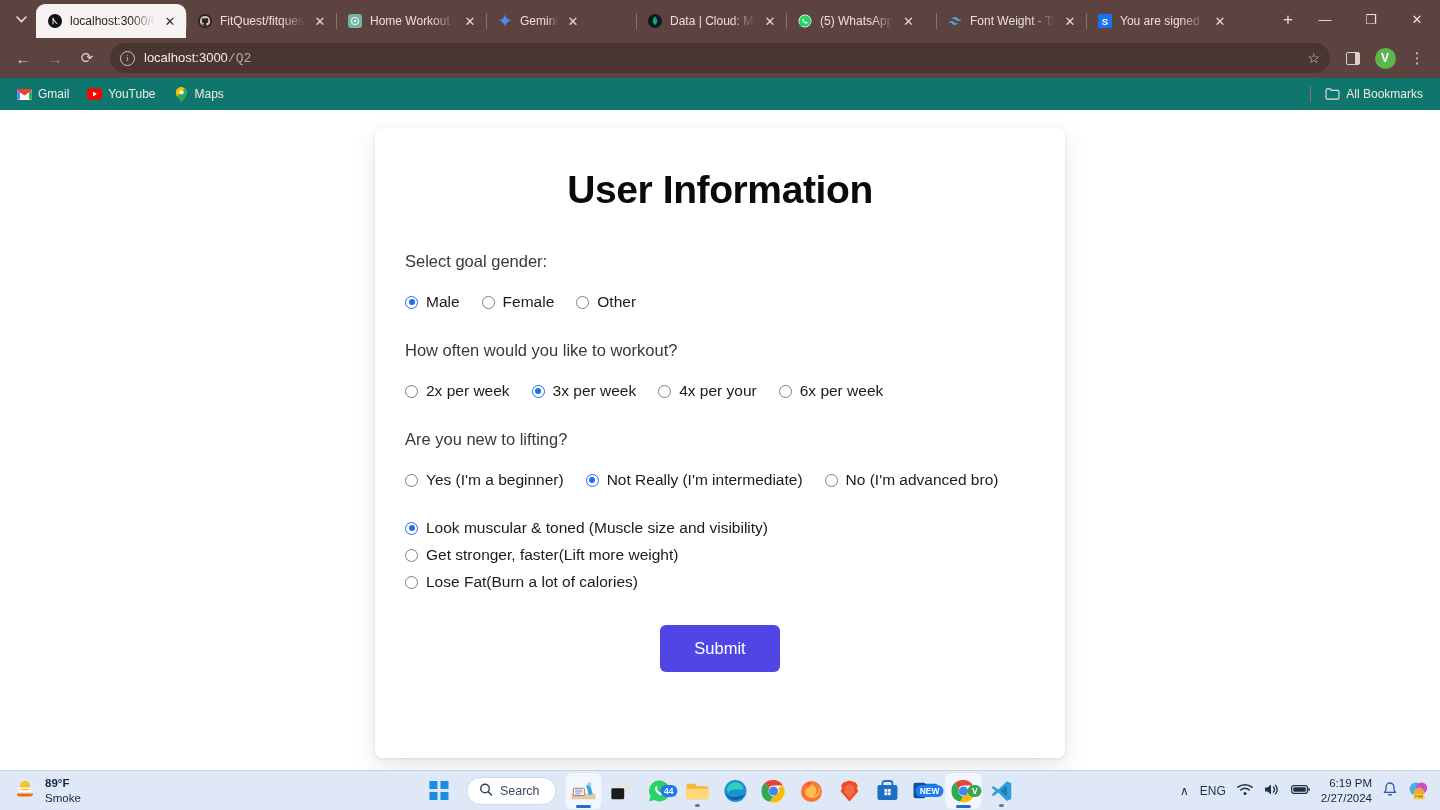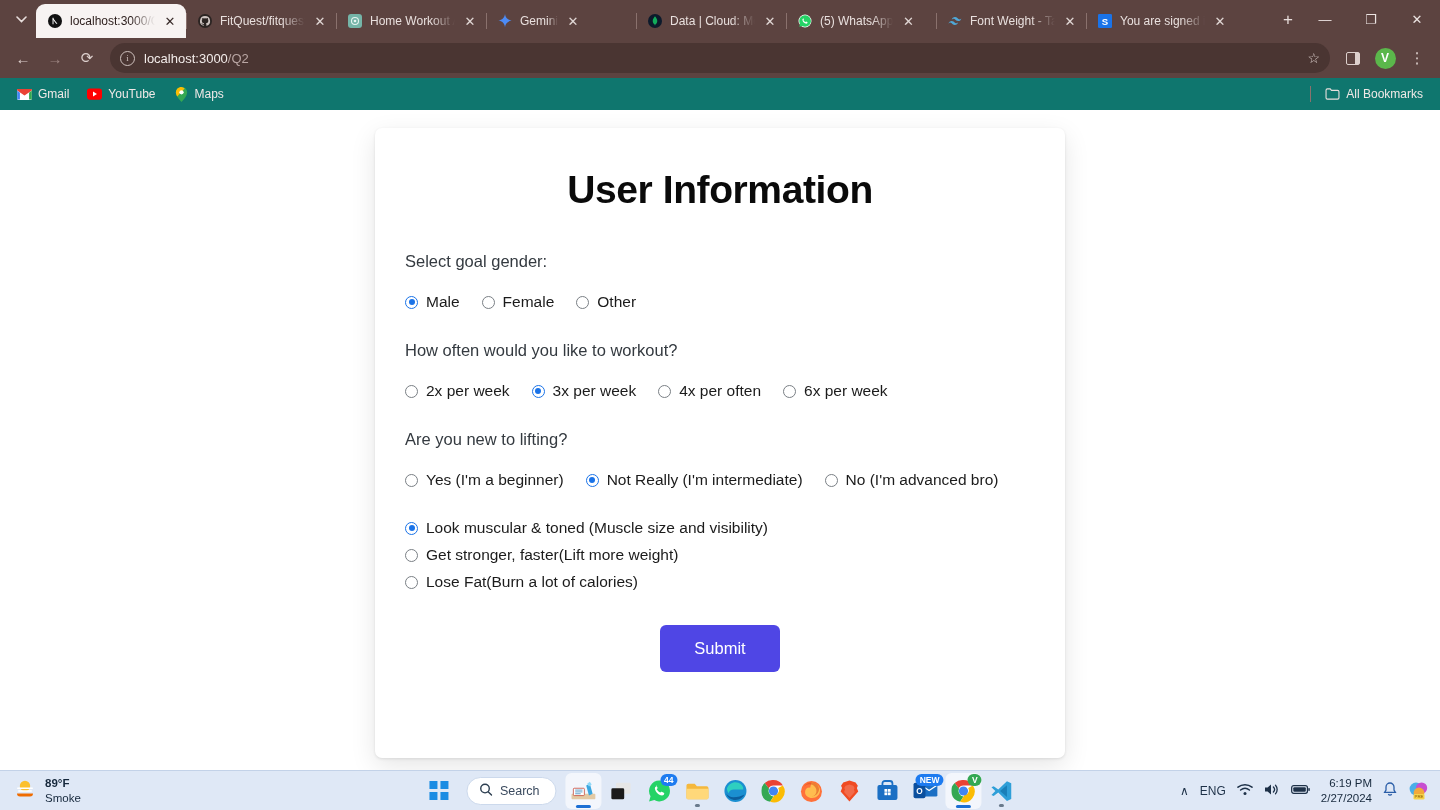--- a/index.html
+++ b/index.html
@@ -55,21 +55,21 @@
           color:#ddd0cd; font-size:15px; border-radius:50%; }
   .tbtn.dim { color: #9d8582; }
   .omnibox {
     flex: 1; height: 30px; background: #4a3532; border-radius: 16px;
     display: flex; align-items: center; padding: 0 10px; gap: 9px; margin: 0 6px;
   }
   .omni-info { width: 15px; height: 15px; border: 1.4px solid #cfc1be; border-radius: 50%;
     display:flex; align-items:center; justify-content:center; font-size:9px; color:#cfc1be;
     font-family: "Liberation Serif", serif; }
   .omni-url { font-size: 13px; color: #f3ecea; white-space: nowrap; }
-  .omni-url .dim { color: #b9a6a3; }
+  .omni-url .dim { color: #b9a6a3; font-family: Liberation Mono, monospace; }
   .omni-star { margin-left: auto; color: #ddd0cd; font-size: 14px; }
   .tb-right { display: flex; align-items: center; gap: 2px; }
   .sidepanel-ic { width: 14px; height: 13px; border: 1.6px solid #ddd0cd; border-radius: 2px;
     position: relative; }
   .sidepanel-ic::after { content:""; position:absolute; right:0; top:0; bottom:0; width:4px;
     background:#ddd0cd; }
   .avatar { width: 21px; height: 21px; border-radius: 50%; background: #5bb74b; color:#fff;
     display:flex; align-items:center; justify-content:center; font-size:12px; font-weight:bold; }
   .bookmarks {
     height: 32px; background: #0f766e; display: flex; align-items: center;
@@ -137,21 +137,21 @@
   .tbicon { width: 36px; height: 36px; display:flex; align-items:center; justify-content:center;
             position: relative; font-size: 19px; border-radius: 6px; }
   .tbicon.active { background: rgba(255,255,255,.62); }
   .tbicon.active::after {
     content:""; position:absolute; bottom: 1px; left: 50%; transform: translateX(-50%);
     width: 15px; height: 3px; border-radius: 2px; background: #1b6fd4;
   }
   .tbicon .dot { position:absolute; bottom: 2px; left:50%; transform:translateX(-50%);
     width: 5px; height: 3px; border-radius:2px; background:#6a7a8c; }
   .badge {
-    position: absolute; top: 1px; right: 0px; background: #1d7bf0; color: #fff;
+    position: absolute; top: 12px; right: 0px; background: #1d7bf0; color: #fff;
     font-size: 8.5px; border-radius: 8px; padding: 1px 4px; line-height: 1.2; font-weight: bold;
   }
   .badge.green { background: #34a853; }
   .tray { margin-left: auto; display: flex; align-items: center; gap: 11px; padding-right: 10px;
           color: #1e3148; font-size: 12px; }
   .clock { text-align: right; font-size: 11.5px; line-height: 1.3; color: #16283c; }
   .sq { width: 22px; height: 22px; border-radius: 4px; display:flex; align-items:center;
         justify-content:center; font-size: 13px; }
 </style>
 </head>
@@ -350,21 +350,21 @@
               <label class="opt">
                 <span class="radio"></span>
                 <span>2x per week</span>
               </label>
               <label class="opt">
                 <span class="radio checked"></span>
                 <span>3x per week</span>
               </label>
               <label class="opt">
                 <span class="radio"></span>
-                <span>4x per often</span>
+                <span>4x per your</span>
               </label>
               <label class="opt">
                 <span class="radio"></span>
                 <span>6x per week</span>
               </label>
             </div>
           </div>
           <div class="qblock gap-30">
             <div class="qlabel">Are you new to lifting?</div>
             <div class="opts-row">

